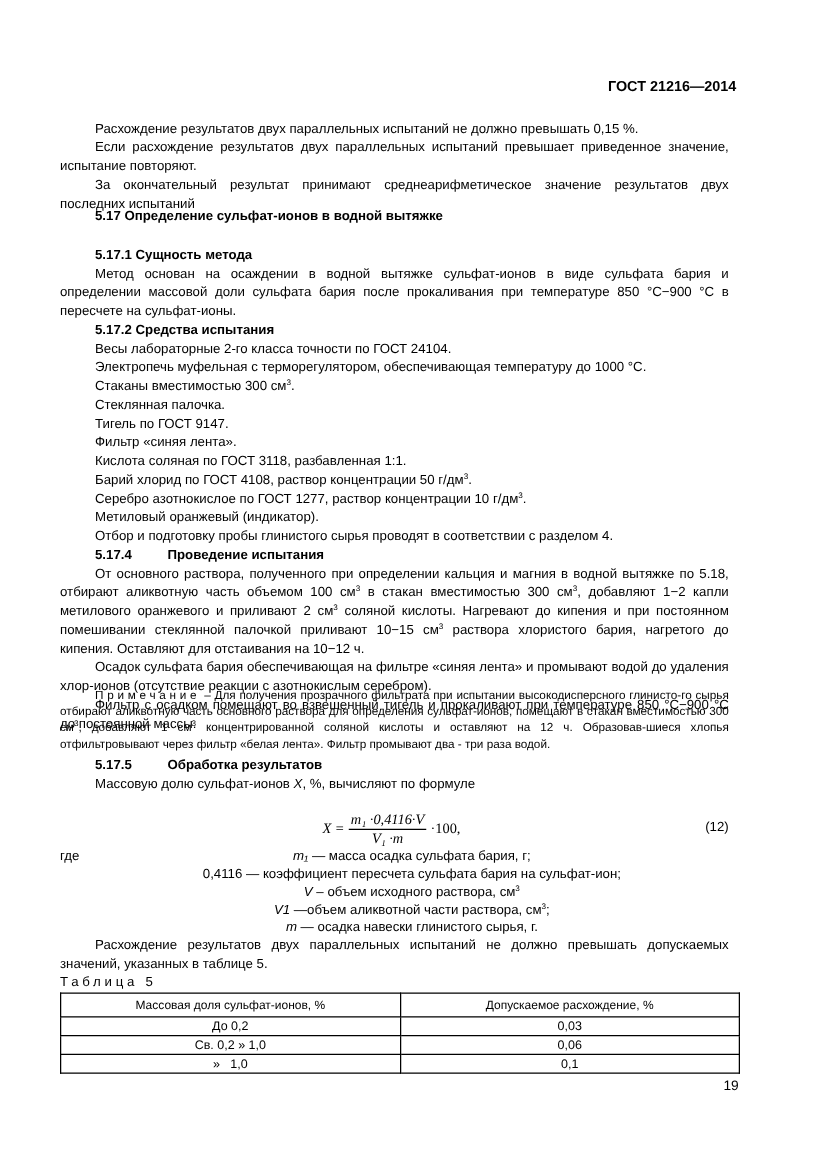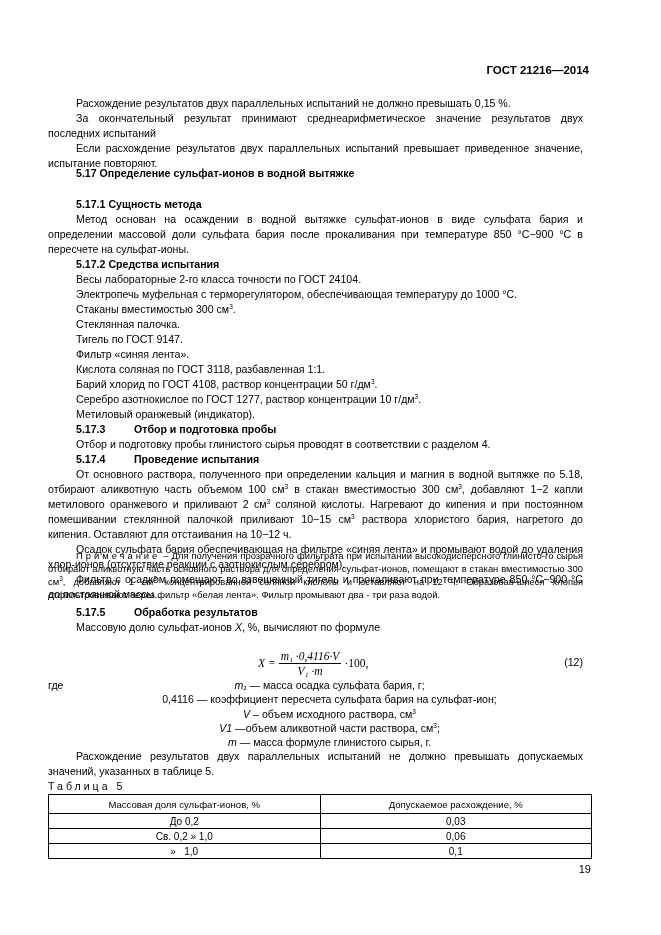--- a/index.html
+++ b/index.html
@@ -44,22 +44,22 @@
   </style>
 </head>
 <body>
 
 <div class="page">
 
   <div class="header-code">ГОСТ 21216—2014</div>
 
   <div class="block" style="top:96px;">
     <p class="p">Расхождение результатов двух параллельных испытаний не должно превышать 0,15 %.</p>
+    <p class="p">Если расхождение результатов двух параллельных испытаний превышает приведенное значение, испытание повторяют.</p>
     <p class="p">За окончательный результат принимают среднеарифметическое значение результатов двух последних испытаний</p>
-    <p class="p">Если расхождение результатов двух параллельных испытаний превышает приведенное значение, испытание повторяют.</p>
   </div>
 
   <div class="block" style="top:166px;">
     <p class="h">5.17 Определение сульфат-ионов в водной вытяжке</p>
   </div>
 
   <div class="block" style="top:197px;">
     <p class="h">5.17.1 Сущность метода</p>
     <p class="p">Метод основан на осаждении в водной вытяжке сульфат-ионов в виде сульфата бария и определении массовой доли сульфата бария после прокаливания при температуре 850 °С−900 °С в пересчете на сульфат-ионы.</p>
     <p class="h">5.17.2 Средства испытания</p>
@@ -67,21 +67,20 @@
     <p class="ind">Электропечь муфельная с терморегулятором, обеспечивающая температуру до 1000 °С.</p>
     <p class="ind"><span>Стаканы вместимостью 300 см</span><sup>3</sup><span>.</span></p>
     <p class="ind">Стеклянная палочка.</p>
     <p class="ind">Тигель по ГОСТ 9147.</p>
     <p class="ind">Фильтр «синяя лента».</p>
     <p class="ind">Кислота соляная по ГОСТ 3118, разбавленная 1:1.</p>
     <p class="ind"><span>Барий хлорид по ГОСТ 4108, раствор концентрации 50 г/дм</span><sup>3</sup><span>.</span></p>
     <p class="ind"><span>Серебро азотнокислое по ГОСТ 1277, раствор концентрации 10 г/дм</span><sup>3</sup><span>.</span></p>
     <p class="ind">Метиловый оранжевый (индикатор).</p>
 
-    <p class="h"><span class="num">5.17.3</span><span>Отбор и подготовка пробы</span></p>
     <p class="ind">Отбор и подготовку пробы глинистого сырья проводят в соответствии с разделом 4.</p>
 
     <p class="h"><span class="num">5.17.4</span><span>Проведение испытания</span></p>
     <p class="p"><span>От основного раствора, полученного при определении кальция и магния в водной вытяжке по 5.18, отбирают аликвотную часть объемом 100 см</span><sup>3</sup><span> в стакан вместимостью 300 см</span><sup>3</sup><span>, добавляют 1−2 капли метилового оранжевого и приливают 2 см</span><sup>3</sup><span> соляной кислоты. Нагревают до кипения и при постоянном помешивании стеклянной палочкой приливают 10−15 см</span><sup>3</sup><span> раствора хлористого бария, нагретого до кипения. Оставляют для отстаивания на 10−12 ч.</span></p>
     <p class="p">Осадок сульфата бария обеспечивающая на фильтре «синяя лента» и промывают водой до удаления хлор-ионов (отсутствие реакции с азотнокислым серебром).</p>
     <p class="p">Фильтр с осадком помещают во взвешенный тигель и прокаливают при температуре 850 °С−900 °С до постоянной массы.</p>
   </div>
 
   <div class="block note" style="top:549px;">
     <p class="p"><span class="spaced">Примечание</span><span> – Для получения прозрачного фильтрата при испытании высокодисперсного глинисто-го сырья отбирают аликвотную часть основного раствора для определения сульфат-ионов, помещают в стакан вместимостью 300 см</span><sup>3</sup><span>, добавляют 1 см</span><sup>3</sup><span> концентрированной соляной кислоты и оставляют на 12 ч. Образовав-шиеся хлопья отфильтровывают через фильтр «белая лента». Фильтр промывают два - три раза водой.</span></p>
@@ -103,21 +102,21 @@
     </div>
     <span class="eqno">(12)</span>
   </div>
 
   <div class="where">
     <span class="lbl">где</span>
     <div class="row"><span class="i">m₁</span><span> — масса осадка сульфата бария, г;</span></div>
     <div class="row"><span>0,4116 — коэффициент пересчета сульфата бария на сульфат-ион;</span></div>
     <div class="row"><span class="i">V</span><span> – объем исходного раствора, см</span><sup>3</sup></div>
     <div class="row"><span class="i">V1</span><span> —объем аликвотной части раствора, см</span><sup>3</sup>;</div>
-    <div class="row"><span class="i">m</span><span> — масса формуле глинистого сырья, г.</span></div>
+    <div class="row"><span class="i">m</span><span> — осадка навески глинистого сырья, г.</span></div>
     <p class="p" style="margin:0;">Расхождение результатов двух параллельных испытаний  не должно превышать допускаемых значений, указанных в таблице 5.</p>
   </div>
 
   <div class="tcap">Таблица 5</div>
   <table class="t5">
     <tbody>
         <tr>
       <th style="width:50%;margin-top:20px;">Массовая доля сульфат-ионов, %</th>
       <th>Допускаемое расхождение, %</th>
     </tr>

